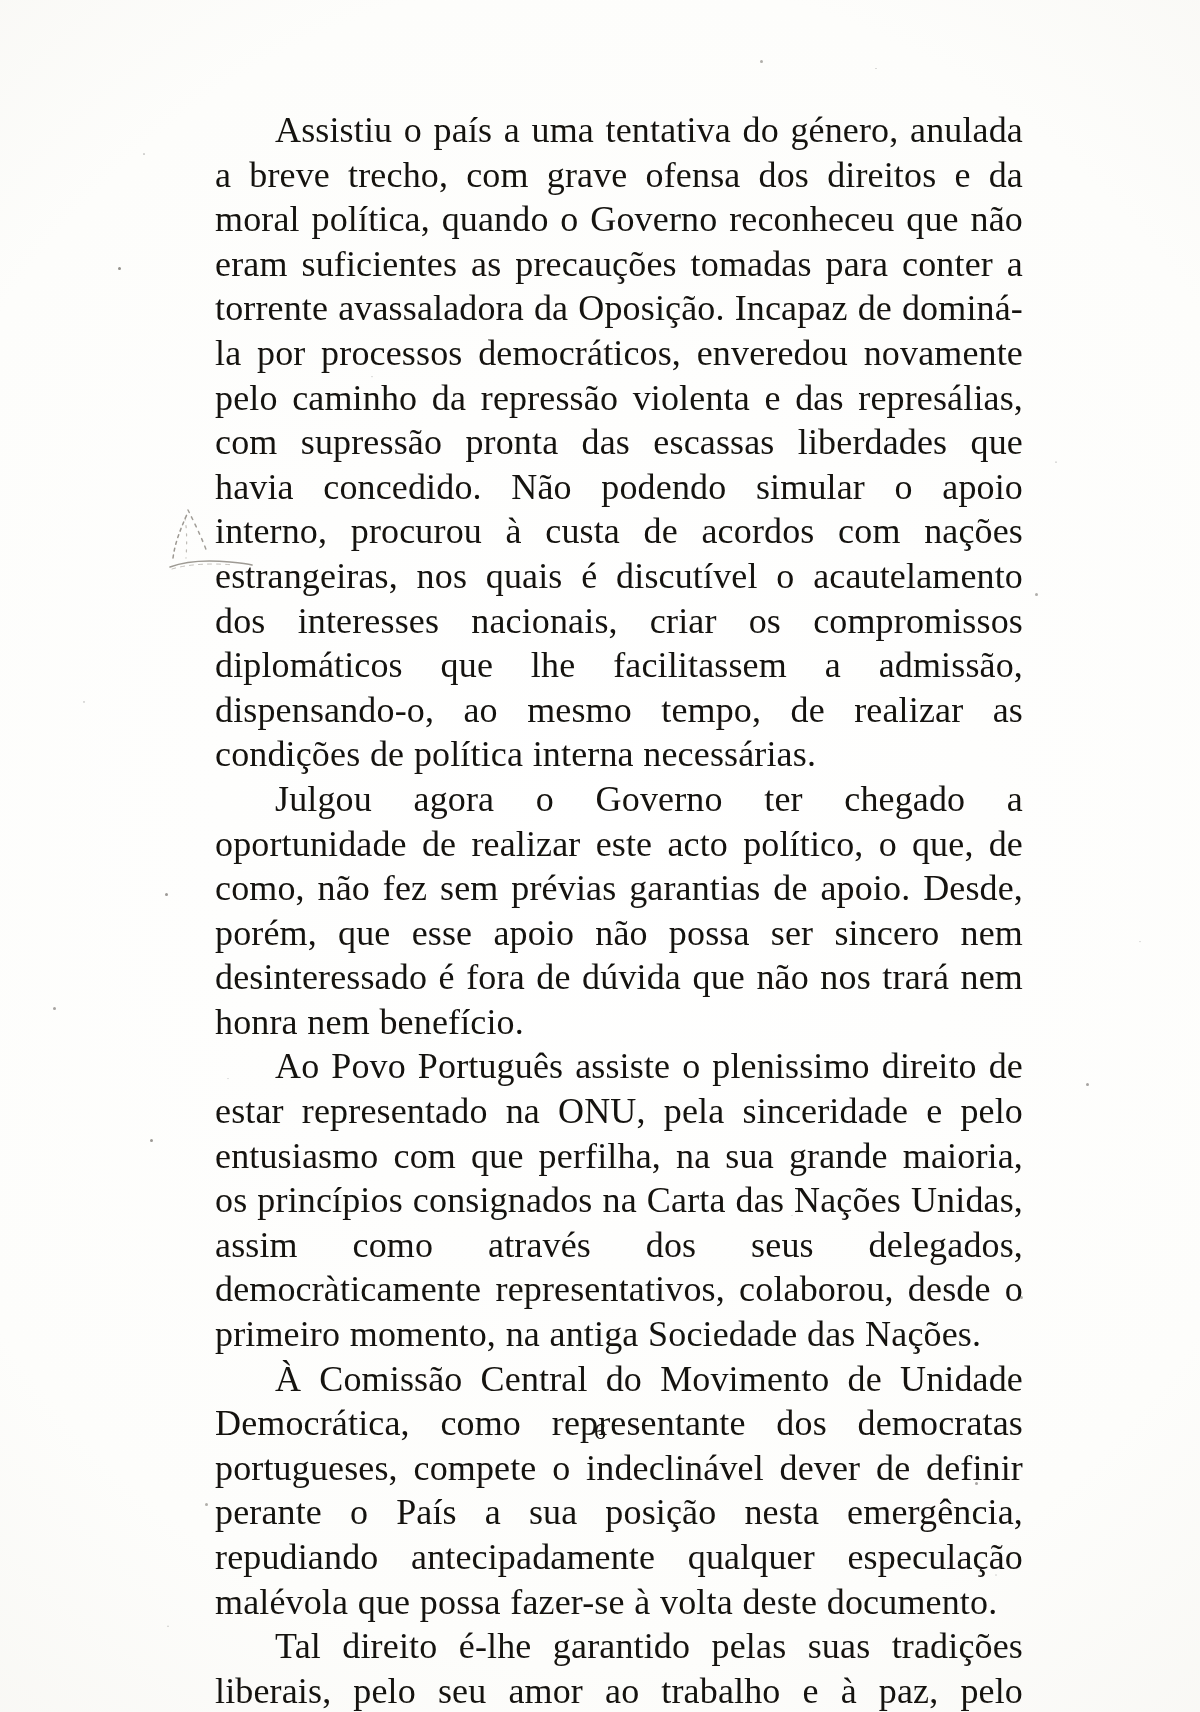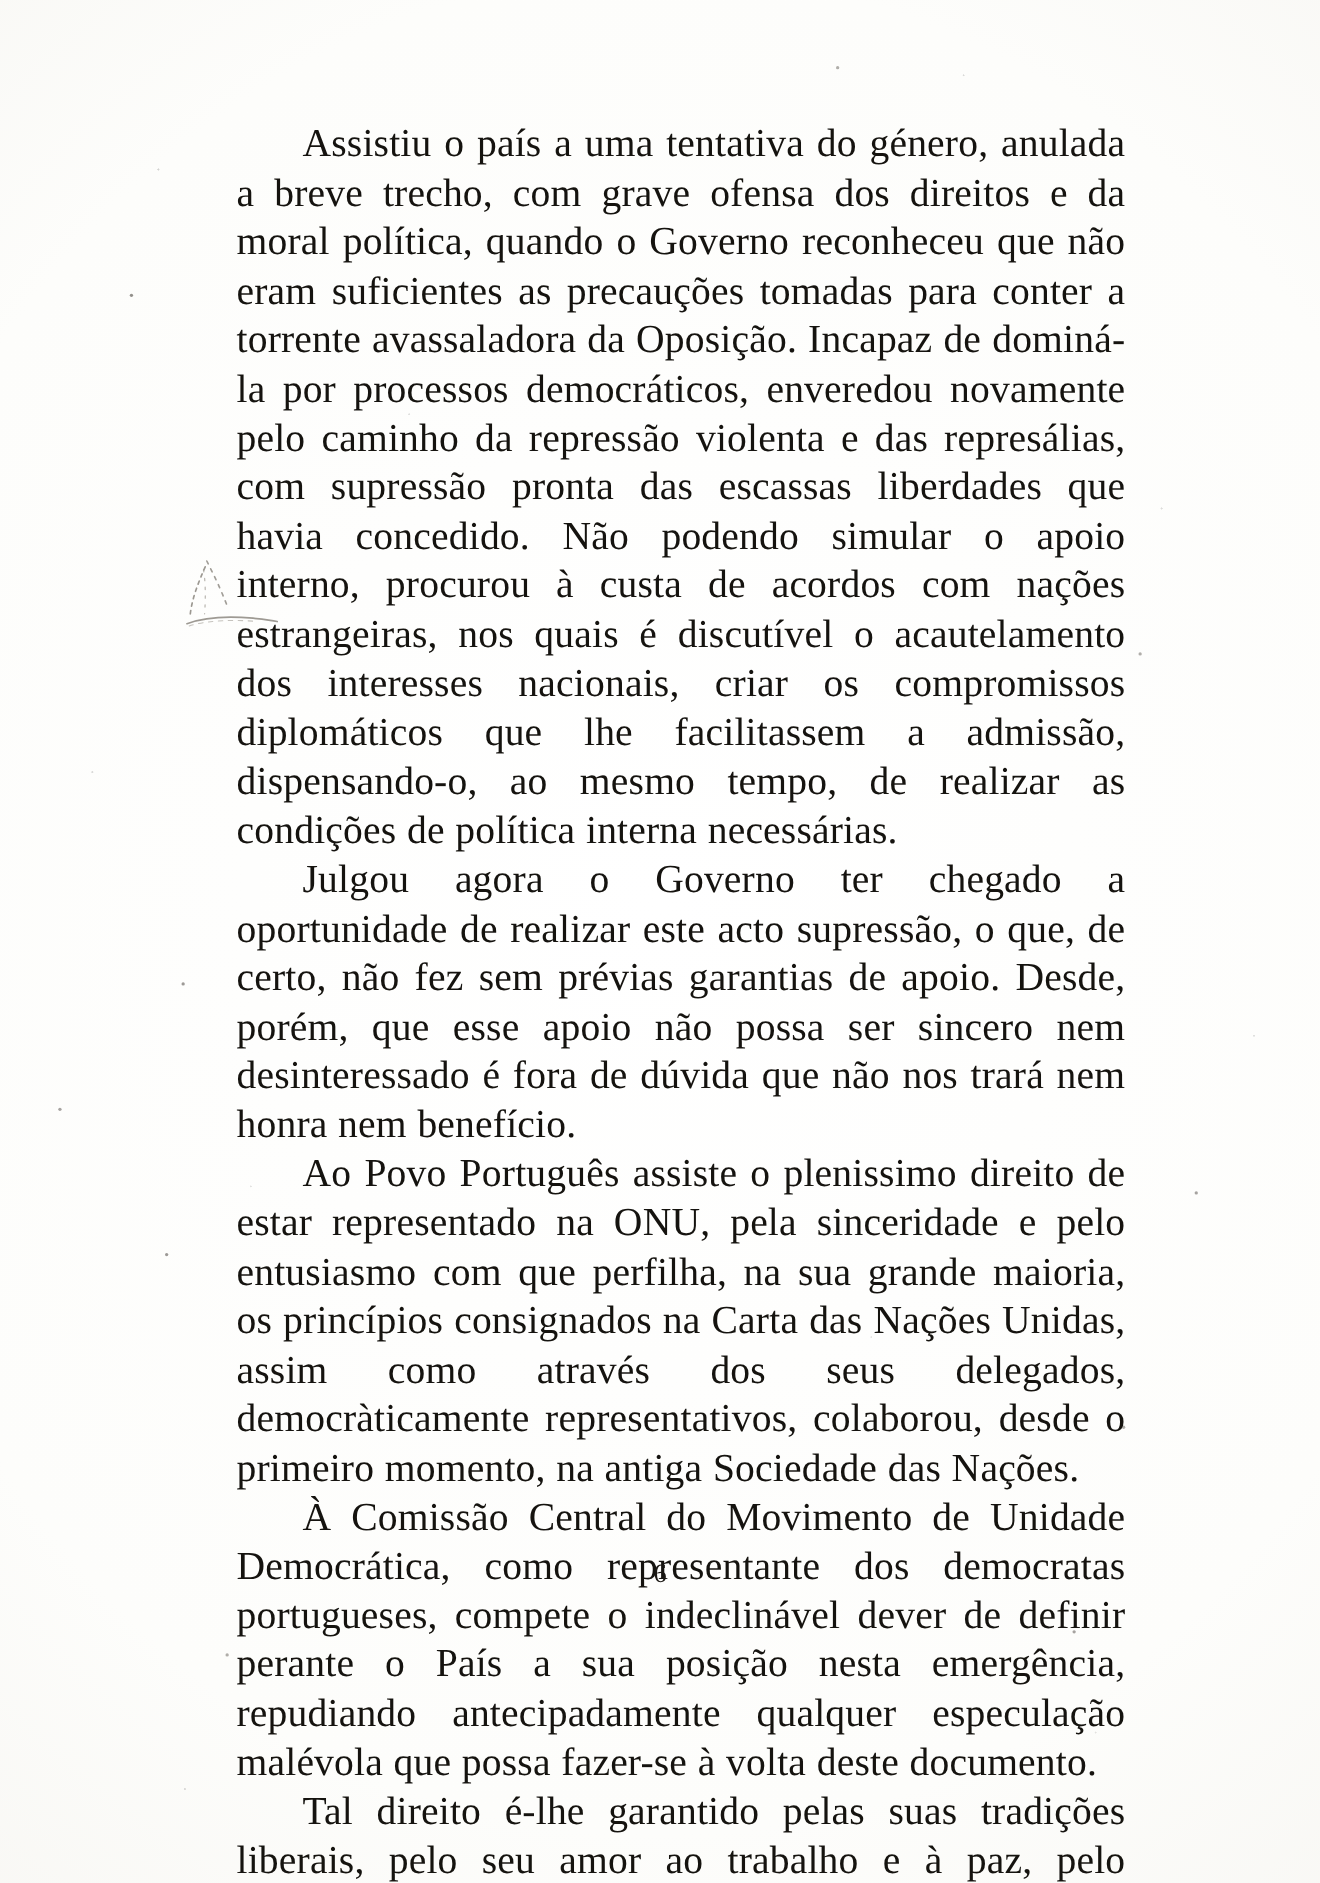--- a/index.html
+++ b/index.html
@@ -68,21 +68,21 @@
   
   .speck{position:absolute;background:#3b3630;border-radius:50%;pointer-events:none;}
 </style>
 </head>
 <body>
 
 <div id="paper"></div>
 
 <div id="textblock">
   <p>Assistiu o país a uma tentativa do género, anulada a breve trecho, com grave ofensa dos direitos e da moral política, quando o Governo reconheceu que não eram suficientes as precauções tomadas para conter a torrente avassaladora da Oposição. Incapaz de dominá-la por processos democráticos, enveredou novamente pelo caminho da repressão violenta e das represálias, com supressão pronta das escassas liberdades que havia concedido. Não podendo simular o apoio interno, procurou à custa de acordos com nações estrangeiras, nos quais é discutível o acautelamento dos interesses nacionais, criar os compromissos diplomáticos que lhe facilitassem a admissão, dispensando-o, ao mesmo tempo, de realizar as condições de política interna necessárias.</p>
-  <p>Julgou agora o Governo ter chegado a oportunidade de realizar este acto supressão, o que, de certo, não fez sem prévias garantias de apoio. Desde, porém, que esse apoio não possa ser sincero nem desinteressado é fora de dúvida que não nos trará nem honra nem benefício.</p>
+  <p>Julgou agora o Governo ter chegado a oportunidade de realizar este acto político, o que, de como, não fez sem prévias garantias de apoio. Desde, porém, que esse apoio não possa ser sincero nem desinteressado é fora de dúvida que não nos trará nem honra nem benefício.</p>
   <p>Ao Povo Português assiste o plenissimo direito de estar representado na ONU, pela sinceridade e pelo entusiasmo com que perfilha, na sua grande maioria, os princípios consignados na Carta das Nações Unidas, assim como através dos seus delegados, democràticamente representativos, colaborou, desde o primeiro momento, na antiga Sociedade das Nações.</p>
   <p>À Comissão Central do Movimento de Unidade Democrática, como representante dos democratas portugueses, compete o indeclinável dever de definir perante o País a sua posição nesta emergência, repudiando antecipadamente qualquer especulação malévola que possa fazer-se à volta deste documento.</p>
   <p class="nolast">Tal direito é-lhe garantido pelas suas tradições liberais, pelo seu amor ao trabalho e à paz, pelo espirito de tolerância de que dá constantes provas, pelo fundo cristão que existe no substracto da alma nacional, pelas inegáveis aptidões colonizadoras, que são — elas próprias — o espelho de algumas das virtudes essenciais da grei portuguesa, pela posição inequívoca, ainda, que tomou desde o pri-</p>
 </div>
 
 <div id="folio">6</div>
 
 <svg class="pencil" id="caret-mark" viewBox="0 0 54 62" fill="none">
   <path d="M10 58 C12 42, 18 28, 25 12" stroke="#5e584e" stroke-width="1.5" stroke-linecap="round" stroke-dasharray="3 4" opacity=".85"></path>
   <path d="M25 10 C31 22, 38 36, 44 52" stroke="#5e584e" stroke-width="1.5" stroke-linecap="round" stroke-dasharray="3 5" opacity=".8"></path>

